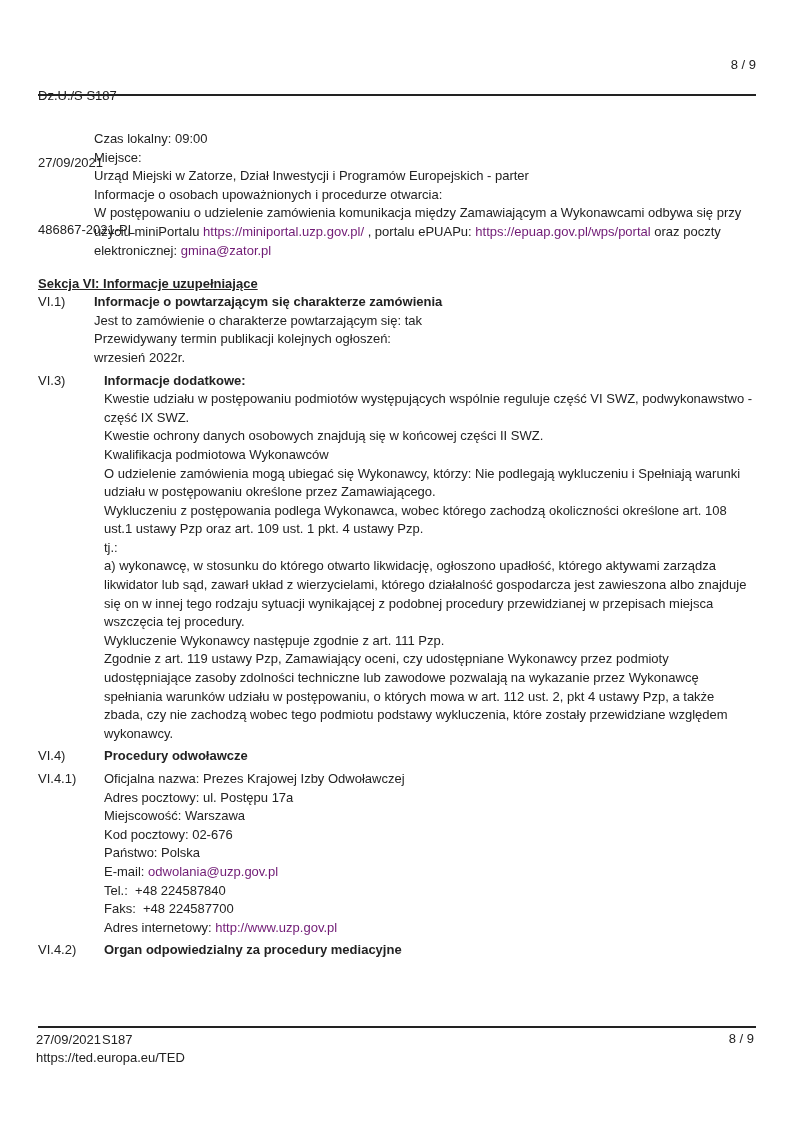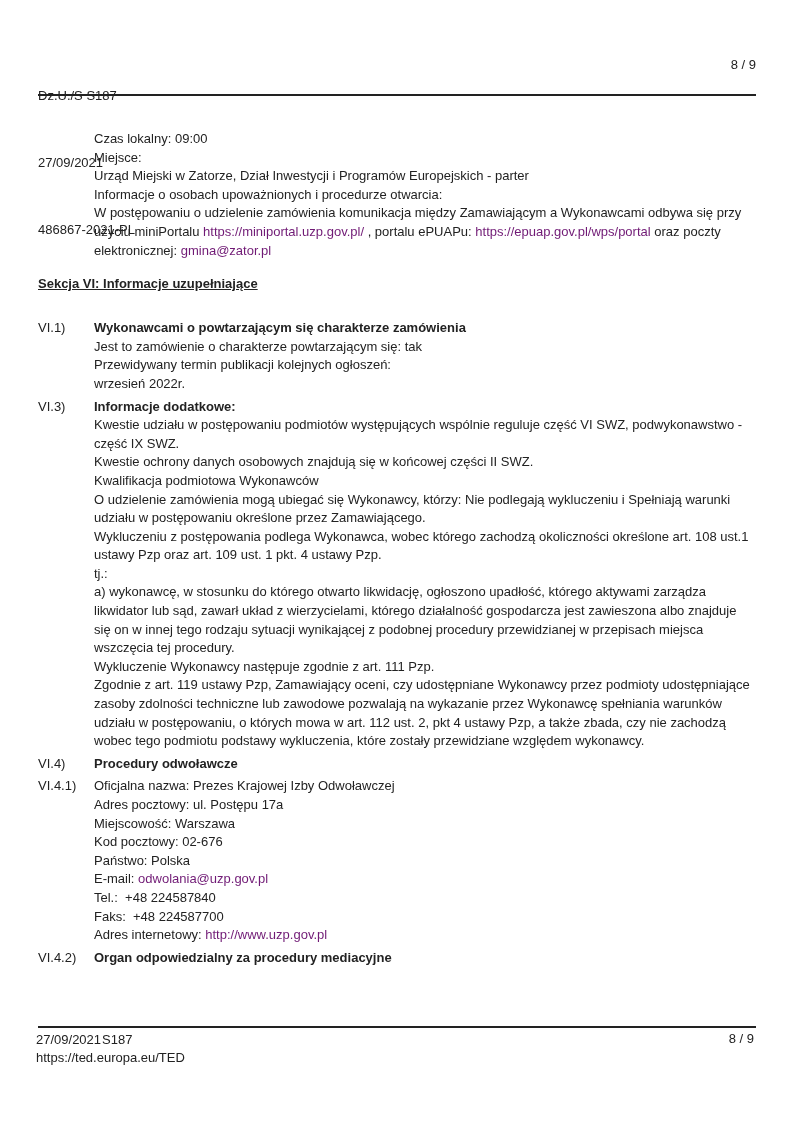--- a/index.html
+++ b/index.html
@@ -5,27 +5,27 @@
   html, body { margin: 0; padding: 0; background: #ffffff; }
   body {
     width: 794px; height: 1123px; position: relative; overflow: hidden;
     font-family: "Liberation Sans", sans-serif; font-size: 13px; color: #222;
   }
   .header { position: absolute; left: 38px; top: 38px; width: 718px; }
   .header .line { line-height: 19px; margin-top: 48px; }
   .header .page { position: absolute; right: 0; top: 19px; }
   .header-rule { position: absolute; left: 38px; top: 94px; width: 718px; height: 2px; background: #222; }
   .content { position: absolute; left: 38px; top: 130px; width: 718px; }
-  .row { display: flex; margin-top: 26px; }
+  .row { display: flex; }
   .num { width: 56px; flex: none; line-height: 18.6px; }
   .body { flex: 1; line-height: 18.6px; }
   .indent { margin-left: 56px; line-height: 18.6px; }
   .bold { font-weight: bold; }
   .sec-title { font-weight: bold; text-decoration: underline; line-height: 19px; margin-top: 14px; }
-  .gap { margin-top: 4px; }
+  .gap { margin-top: 4px; gap: 10px; }
   a, .link { color: #701a75; text-decoration: none; }
   .footer-rule { position: absolute; left: 38px; top: 1026px; width: 718px; height: 2px; background: #222; }
   .footer { position: absolute; left: 36px; top: 1031px; width: 718px; }
   .footer .line { line-height: 18px; }
   .footer .date { display: inline-block; width: 66px; }
   .footer .page { position: absolute; right: 0; top: 0; }
 </style>
 </head>
 <body>
 
@@ -44,21 +44,21 @@
     <div>Urząd Miejski w Zatorze, Dział Inwestycji i Programów Europejskich - parter</div>
     <div>Informacje o osobach upoważnionych i procedurze otwarcia:</div>
     <div><span>W postępowaniu o udzielenie zamówienia komunikacja między Zamawiającym a Wykonawcami odbywa się przy użyciu miniPortalu </span><a class="link">https://miniportal.uzp.gov.pl/</a><span> , portalu ePUAPu: </span><a class="link">https://epuap.gov.pl/wps/portal</a><span> oraz poczty elektronicznej: </span><a class="link">gmina@zator.pl</a></div>
   </div>
 
   <div class="sec-title">Sekcja VI: Informacje uzupełniające</div>
 
   <div class="row">
     <div class="num">VI.1)</div>
     <div class="body">
-      <div class="bold">Wykonawcami o powtarzającym się charakterze zamówienia</div>
+      <div class="bold">Informacje o powtarzającym się charakterze zamówienia</div>
       <div>Jest to zamówienie o charakterze powtarzającym się: tak</div>
       <div>Przewidywany termin publikacji kolejnych ogłoszeń:</div>
       <div>wrzesień 2022r.</div>
     </div>
   </div>
 
   <div class="row gap">
     <div class="num">VI.3)</div>
     <div class="body">
       <div class="bold">Informacje dodatkowe:</div>

